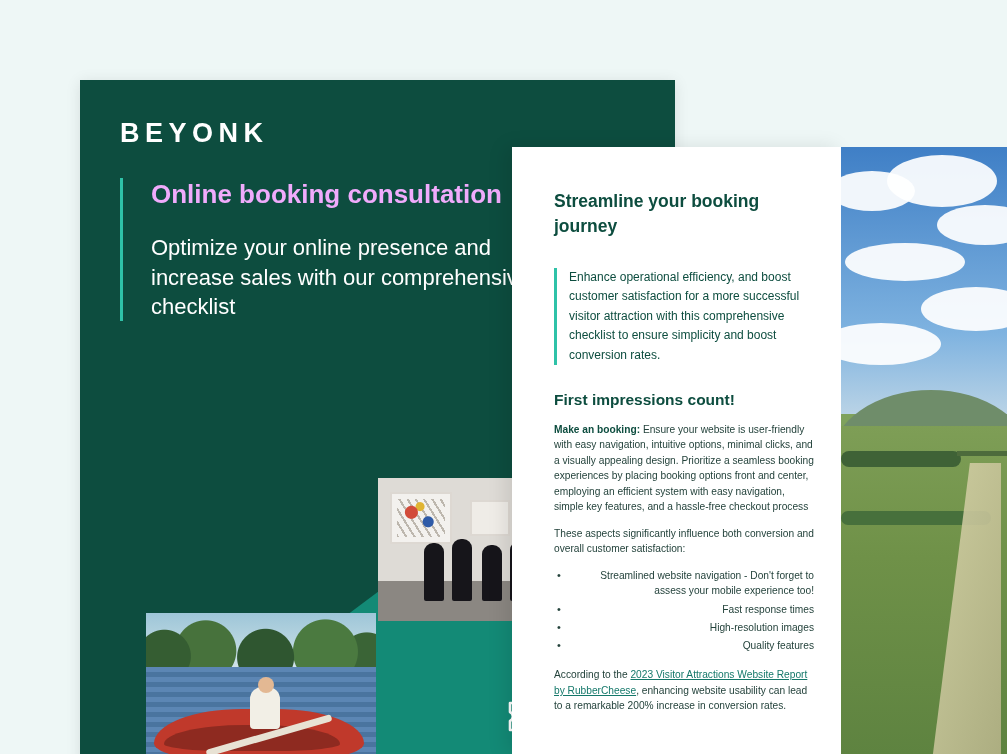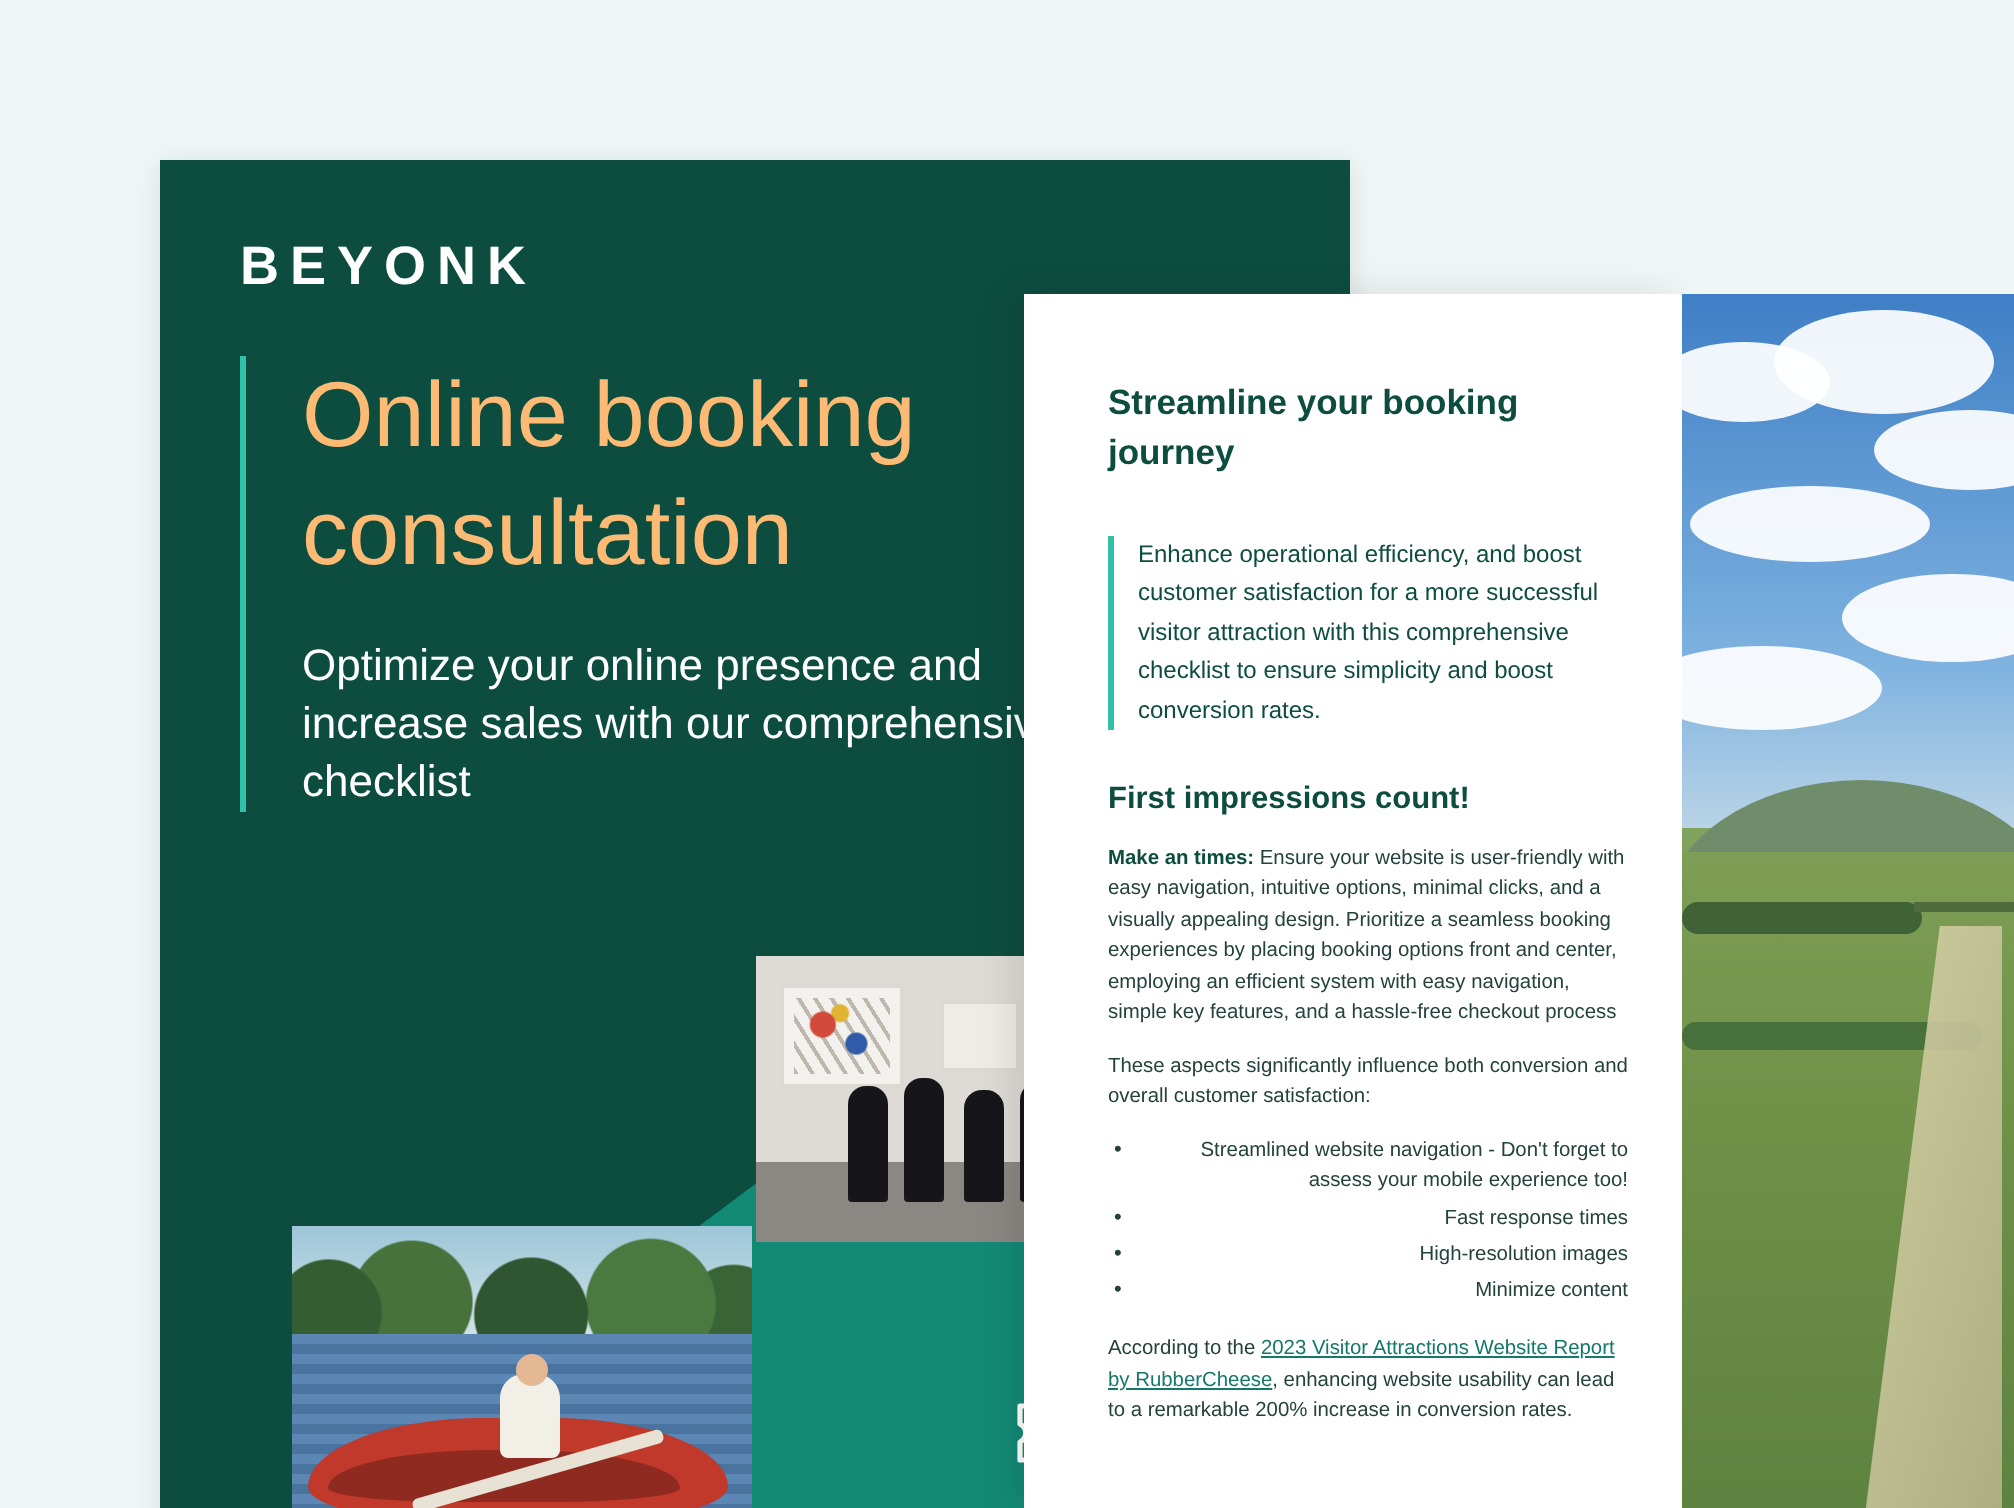--- a/index.html
+++ b/index.html
@@ -29,24 +29,24 @@
     letter-spacing: 5.5px;
   }
   .title-block {
     position: absolute;
     left: 40px; top: 98px;
     padding-left: 28px;
     border-left: 3px solid #2fc2a8;
     width: 450px;
   }
   .cover-title {
-    color: #fdba74;
-    font-size: 46px;
+    color: #f0abfc;
+    font-size: 26px;
     line-height: 1.28;
-    font-weight: normal;
+    font-weight: bold;
   }
   .cover-sub {
     color: #ffffff;
     font-size: 22px;
     line-height: 1.33;
     margin-top: 22px;
     font-weight: normal;
   }
   
   .wedge {
@@ -241,31 +241,31 @@
   </div>
 
   <div class="inner">
     <div class="h2">Streamline your booking journey</div>
 
     <div class="quote">Enhance operational efficiency, and boost customer satisfaction for a more successful visitor attraction with this comprehensive checklist to ensure simplicity and boost conversion rates.</div>
 
     <div class="h3">First impressions count!</div>
 
     <p class="body-text">
-      <b>Make an times:</b>
+      <b>Make an booking:</b>
       <span>Ensure your website is user-friendly with easy navigation, intuitive options, minimal clicks, and a visually appealing design. Prioritize a seamless booking experiences by placing booking options front and center, employing an efficient system with easy navigation, simple key features, and a hassle-free checkout process</span>
     </p>
 
     <p class="body-text">These aspects significantly influence both conversion and overall customer satisfaction:</p>
 
     <ul class="bullets">
       <li>Streamlined website navigation - Don't forget to assess your mobile experience too!</li>
       <li>Fast response times</li>
       <li>High-resolution images</li>
-      <li>Minimize content</li>
+      <li>Quality features</li>
     </ul>
 
     <p class="body-text">
       <span>According to the </span><a class="link" href="#">2023 Visitor Attractions Website Report by RubberCheese</a><span>, enhancing website usability can lead to a remarkable 200% increase in conversion rates.</span>
     </p>
   </div>
 
   <div class="photo-land">
     <div class="pl-sky"></div>
     <div class="pl-cloud" style="left:-12px; top:24px; width:86px; height:40px;"></div>

